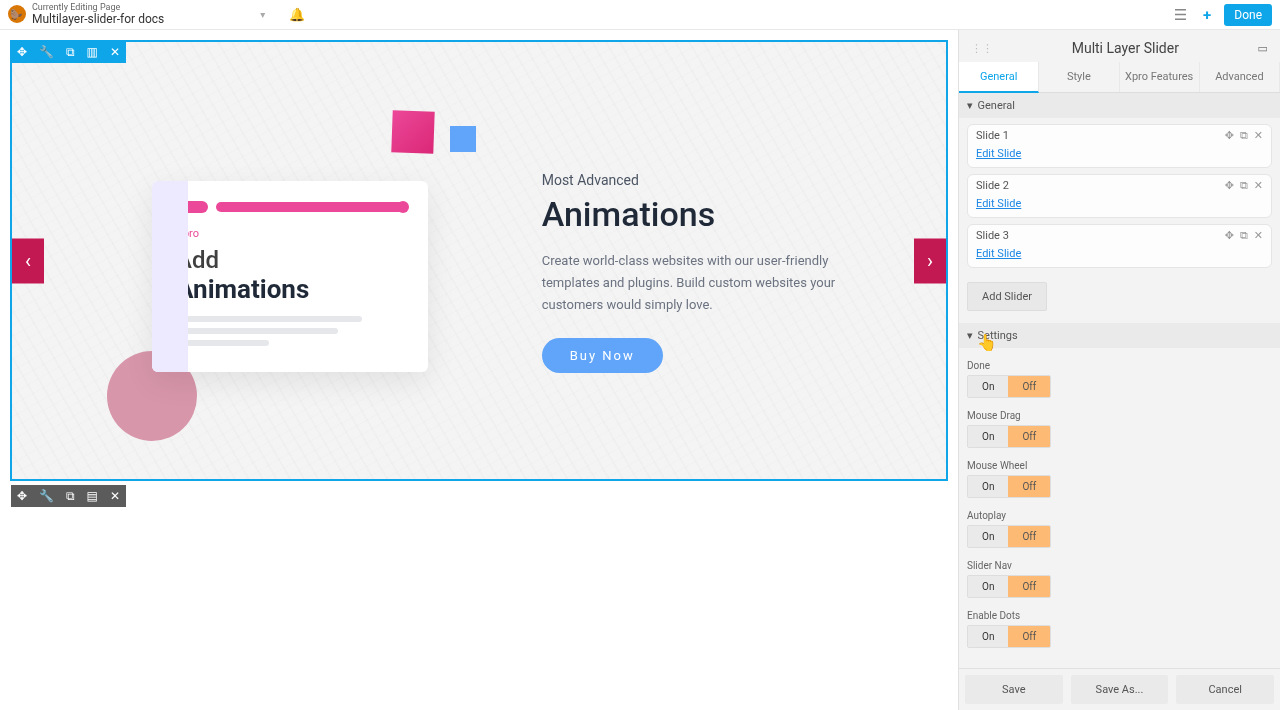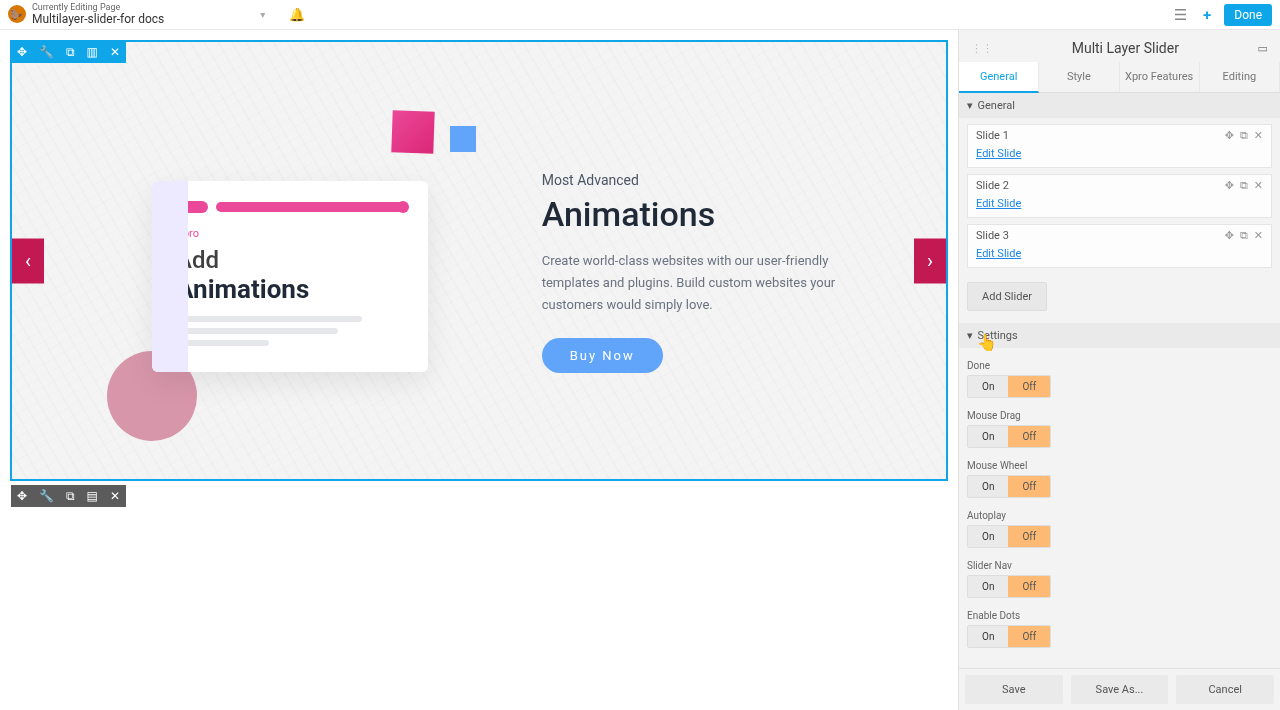--- a/index.html
+++ b/index.html
@@ -58,21 +58,21 @@
 .sidebar { width: 322px; background: #f3f3f3; border-left: 1px solid #e0e0e0; display: flex; flex-direction: column; }
 .sidebar-header { padding: 10px 12px 6px; display: flex; align-items: center; justify-content: space-between; }
 .sidebar-title { font-size: 14px; color: #444; }
 .sidebar-collapse { color: #777; font-size: 11px; cursor: pointer; }
 .sidebar-tabs { display: flex; border-bottom: 1px solid #ddd; }
 .sidebar-tab { flex: 1; text-align: center; padding: 8px 4px; font-size: 11px; color: #777; cursor: pointer; border-right: 1px solid #e8e8e8; }
 .sidebar-tab.active { color: #0ea5e9; border-bottom: 2px solid #0ea5e9; margin-bottom: -1px; background: #fff; }
 .sidebar-body { flex: 1; overflow-y: auto; padding: 0 8px 10px; }
 .section-header { display: flex; align-items: center; gap: 5px; padding: 6px 2px; font-size: 11px; color: #555; cursor: pointer; background: #eaeaea; margin: 0 -8px; padding-left: 8px; }
 .section-header.settings { cursor: pointer; }
-.slide-row { border: 1px solid #e5e5e5; background: #fdfdfd; border-radius: 0; margin-top: 6px; padding: 4px 8px 6px; }
+.slide-row { border: 1px solid #e5e5e5; background: #fdfdfd; border-radius: 6px; margin-top: 6px; padding: 4px 8px 6px; }
 .slide-row-head { display: flex; align-items: center; font-size: 11px; color: #555; }
 .slide-row-actions { margin-left: auto; display: flex; gap: 6px; color: #999; font-size: 11px; }
 .slide-row-actions span { cursor: pointer; }
 .slide-edit-link { color: #1e88e5; font-size: 11px; text-decoration: underline; cursor: pointer; margin-top: 2px; display: inline-block; }
 .add-slide-btn { background: #e8e8e8; border: 1px solid #ddd; padding: 7px 14px; font-size: 11px; color: #555; cursor: pointer; border-radius: 2px; margin-top: 14px; }
 .setting-label { font-size: 10px; color: #666; margin-top: 12px; margin-bottom: 4px; display: block; }
 .toggle-group { display: inline-flex; border: 1px solid #ddd; border-radius: 2px; overflow: hidden; }
 .toggle-btn { padding: 5px 14px; font-size: 10px; background: #fdba74; color: #555; cursor: pointer; }
 .toggle-btn.active { background: #eaeaea; color: #333; }
 .cursor-hand { position: absolute; top: 333px; left: 977px; font-size: 16px; z-index: 10; pointer-events: none; }
@@ -155,21 +155,21 @@
   <div class="sidebar">
     <div class="sidebar-header">
       <span style="color:#bbb;font-size:11px;">⋮⋮</span>
       <span class="sidebar-title">Multi Layer Slider</span>
       <span class="sidebar-collapse">▭</span>
     </div>
     <div class="sidebar-tabs">
       <div class="sidebar-tab active">General</div>
       <div class="sidebar-tab">Style</div>
       <div class="sidebar-tab">Xpro Features</div>
-      <div class="sidebar-tab">Editing</div>
+      <div class="sidebar-tab">Advanced</div>
     </div>
     <div class="sidebar-body">
       <div class="section-header">
         <span>▾</span>
         <span>General</span>
       </div>
 
       <div class="slide-row">
         <div class="slide-row-head">
           <span>Slide 1</span>

